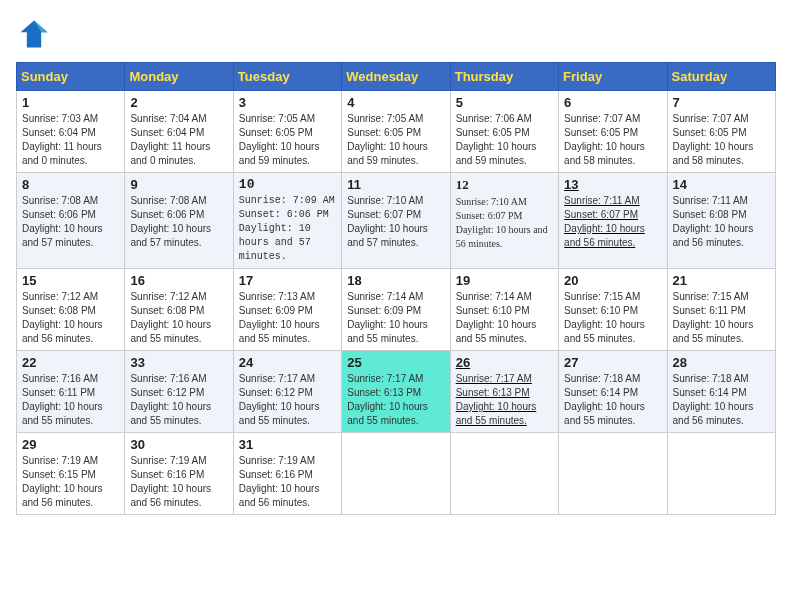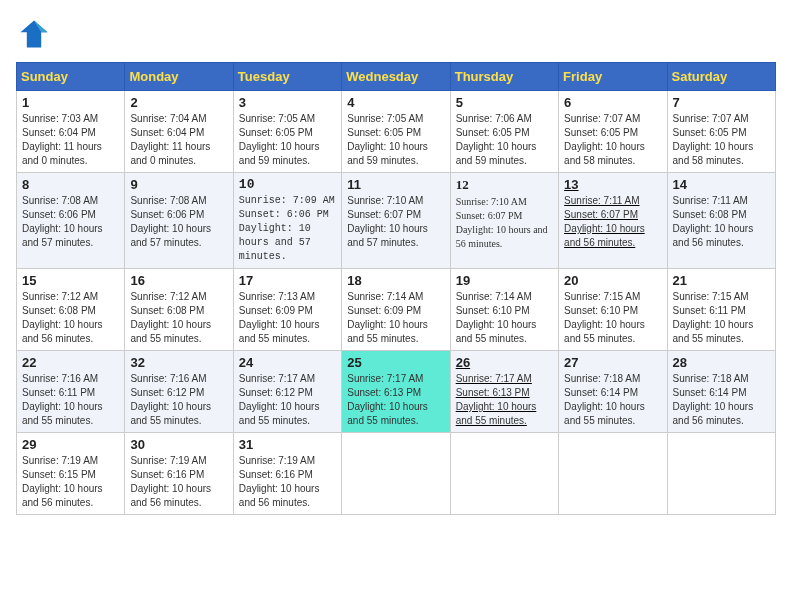--- a/index.html
+++ b/index.html
@@ -294,21 +294,21 @@
       <tr style="background: rgb(240, 244, 250);">
         <td style="background: rgb(240, 244, 250); margin-left: 34px;">
           <span class="day-num">22</span>
           <div class="day-info">
             Sunrise: 7:16 AM<br>
             Sunset: 6:11 PM<br>
             Daylight: 10 hours and 55 minutes.
           </div>
         </td>
         <td style="background: rgb(240, 244, 250);">
-          <span class="day-num">32</span>
+          <span class="day-num">33</span>
           <div class="day-info">
             Sunrise: 7:16 AM<br>
             Sunset: 6:12 PM<br>
             Daylight: 10 hours and 55 minutes.
           </div>
         </td>
         <td style="background: rgb(240, 244, 250); margin-top: 14px;">
           <span class="day-num">24</span>
           <div class="day-info">
             Sunrise: 7:17 AM<br>

